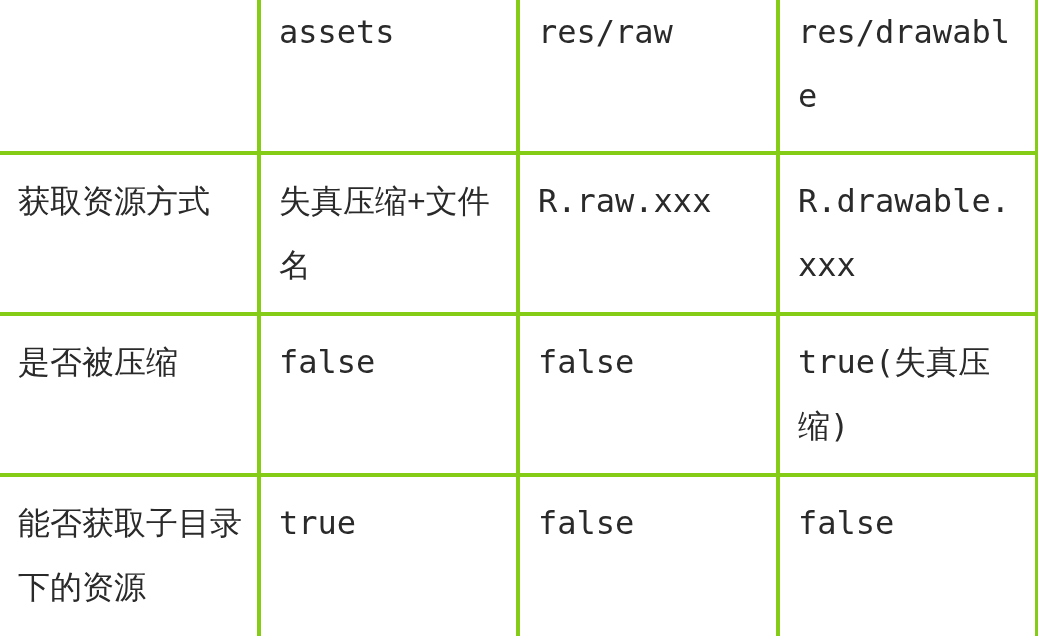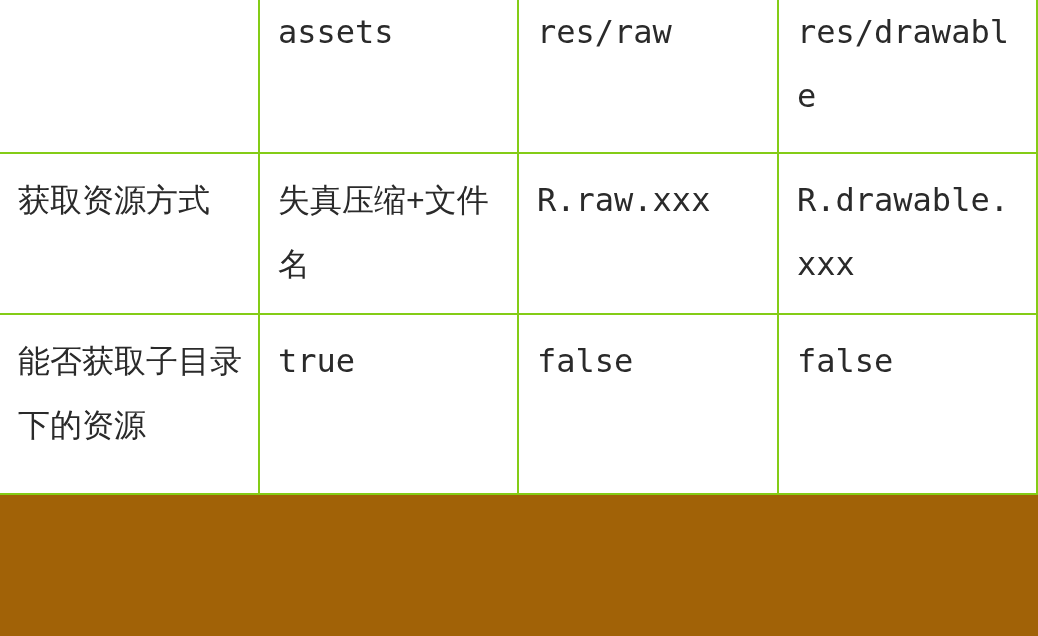--- a/index.html
+++ b/index.html
@@ -5,33 +5,33 @@
   html, body {
     margin: 0;
     padding: 0;
     background: #ffffff;
   }
   .viewport {
     position: relative;
     width: 1038px;
     height: 636px;
     overflow: hidden;
-    background: #a16207;
+    background: #ef4444;
   }
   table.cmp {
     position: absolute;
     top: -14px;
     left: 0;
     border-collapse: collapse;
     table-layout: fixed;
     width: 1037px;
     background: #ffffff;
   }
   .cmp th, .cmp td {
-    border: 2px solid #84cc16;
+    border: 4px solid #84cc16;
     vertical-align: top;
     text-align: left;
     padding: 14px 14px 14px 18px;
     color: #2a2a2a;
     font-weight: normal;
     font-size: 32px;
     line-height: 64px;
     overflow: hidden;
   }
   
@@ -69,20 +69,26 @@
         <th class="code">res/drawable</th>
       </tr>
     </thead>
     <tbody>
       <tr class="r">
         <td class="txt">获取资源方式</td>
         <td class="txt">失真压缩+文件名</td>
         <td class="code">R.raw.xxx</td>
         <td class="code">R.drawable.xxx</td>
       </tr>
+      <tr class="r">
+        <td class="txt">是否被压缩</td>
+        <td class="code">false</td>
+        <td class="code">false</td>
+        <td class="code">true(失真压缩)</td>
+      </tr>
       <tr class="last">
         <td class="txt">能否获取子目录下的资源</td>
         <td class="code">true</td>
         <td class="code">false</td>
         <td class="code">false</td>
       </tr>
     </tbody>
   </table>
 </div>
 

